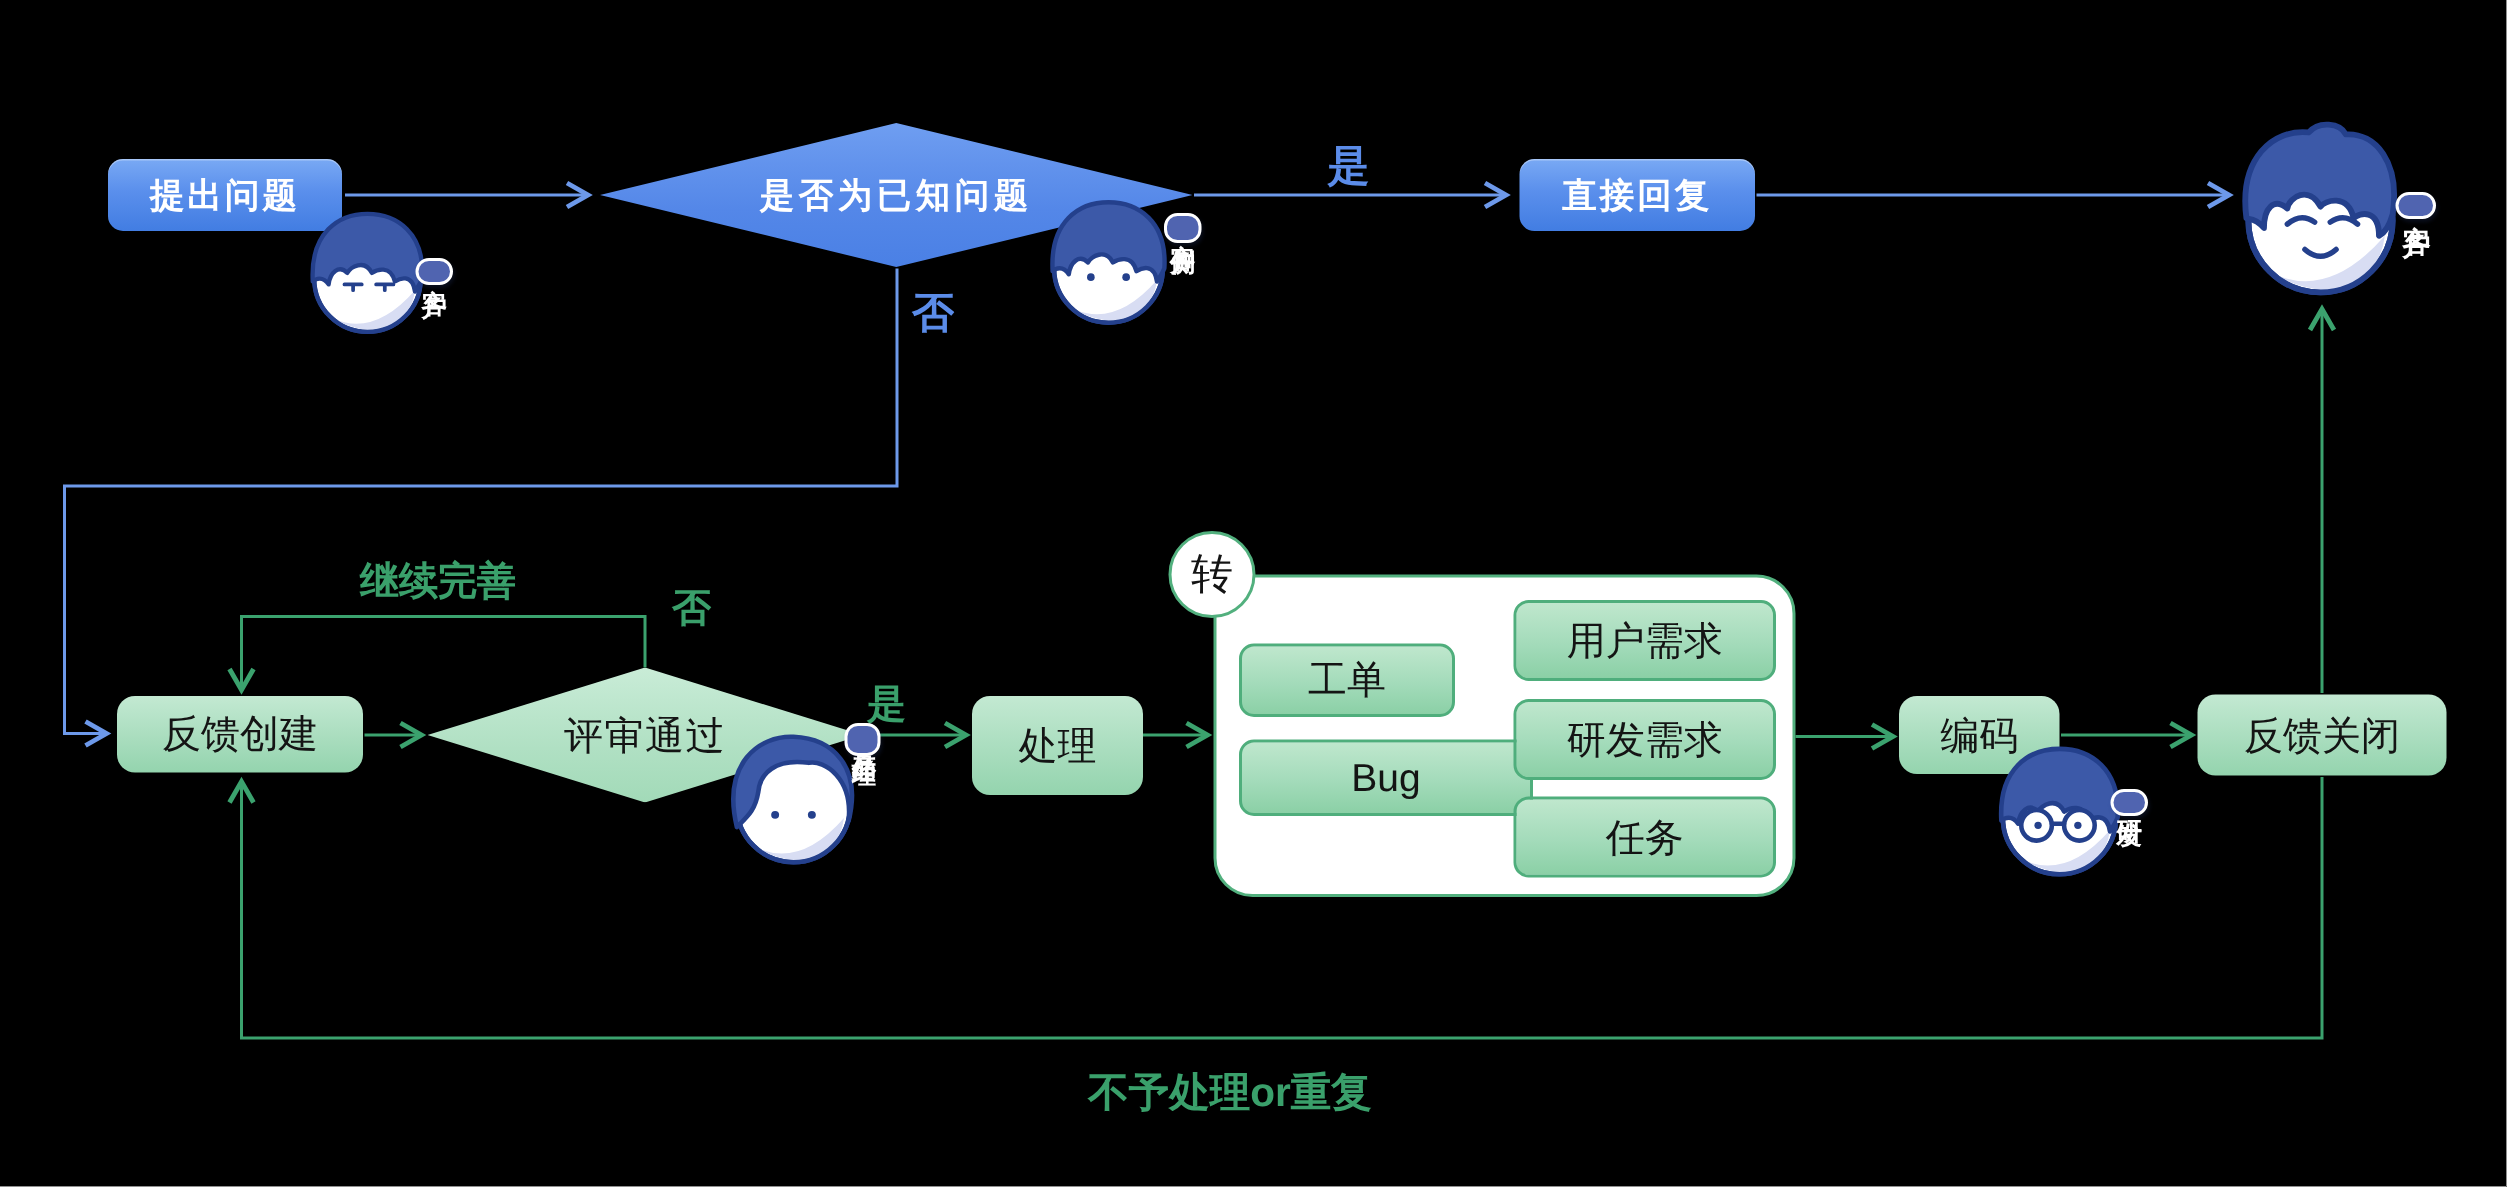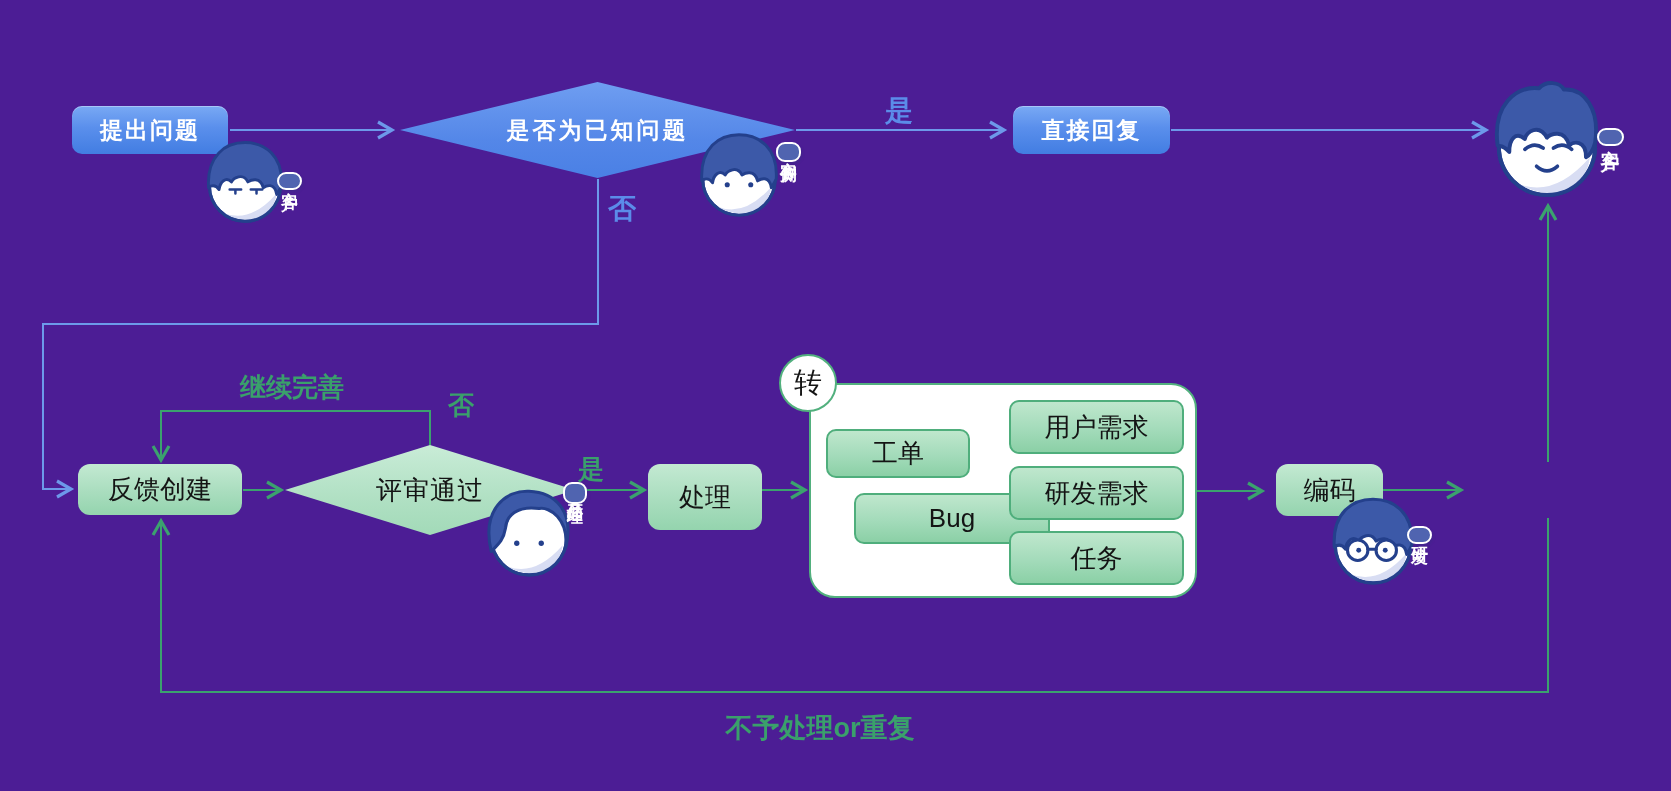--- a/index.html
+++ b/index.html
@@ -1,17 +1,17 @@
 <!DOCTYPE html>
 <html><head>
 <meta charset="utf-8">
 <style>
   html,body{margin:0;padding:0;background:#fff;}
   .canvas{
-    position:relative;width:1671px;height:791px;background:#4c1d95;
+    position:relative;width:1671px;height:791px;background:#000000;
     font-family:"Liberation Sans","DejaVu Sans",sans-serif;overflow:hidden;
   }
   .node{position:absolute;display:flex;align-items:center;justify-content:center;box-sizing:border-box;}
   .blue-box{
     background:linear-gradient(180deg,#79a9f4 0%,#5a8fec 45%,#427de2 100%);
     border-radius:10px;color:#fff;font-weight:bold;font-size:23px;letter-spacing:2px;
     box-shadow:inset 0 1px 0 rgba(255,255,255,.35);
   }
   .diamond{clip-path:polygon(50% 0,100% 50%,50% 100%,0 50%);}
   .diamond-blue{
@@ -105,37 +105,40 @@
   </div>
 
   <div class="node container-box" style="left:809px;top:383px;width:388px;height:215px;"></div>
   <div class="node badge-circle" style="left:779px;top:354px;width:58px;height:58px;">
     <span>转</span>
   </div>
 
   <div class="node inner-box" style="left:826px;top:429px;width:144px;height:49px;">
     <span>工单</span>
   </div>
-  <div class="node inner-box" style="left:826px;top:493px;width:196px;height:51px;margin-left:28px;">
+  <div class="node inner-box" style="left:826px;top:493px;width:196px;height:51px;">
     <span>Bug</span>
   </div>
   <div class="node inner-box" style="left:1009px;top:400px;width:175px;height:54px;">
     <span>用户需求</span>
   </div>
   <div class="node inner-box" style="left:1009px;top:531px;width:175px;height:54px;">
     <span>任务</span>
   </div>
   <div class="node inner-box" style="left:1009px;top:466px;width:175px;height:54px;">
     <span>研发需求</span>
   </div>
 
-  <div class="node green-box" style="left:1266px;top:464px;width:107px;height:52px;margin-left:10px;">
+  <div class="node green-box" style="left:1266px;top:464px;width:107px;height:52px;">
     <span>编码</span>
   </div>
 
+  <div class="node green-box" style="left:1465px;top:463px;width:166px;height:54px;">
+    <span>反馈关闭</span>
+  </div>
 
   <div class="edge-label blue" style="left:885px;top:92px;">是</div>
   <div class="edge-label blue" style="left:608px;top:190px;">否</div>
   <div class="edge-label green" style="left:240px;top:370px;">继续完善</div>
   <div class="edge-label green" style="left:448px;top:388px;">否</div>
   <div class="edge-label green" style="left:578px;top:452px;">是</div>
   <div class="edge-label green" style="left:690px;top:710px;width:260px;text-align:center;font-size:27px;">不予处理or重复</div>
 
   <div class="avatar" style="left:197px;top:132px;width:96px;height:96px;">
     <svg viewBox="0 0 100 100">

